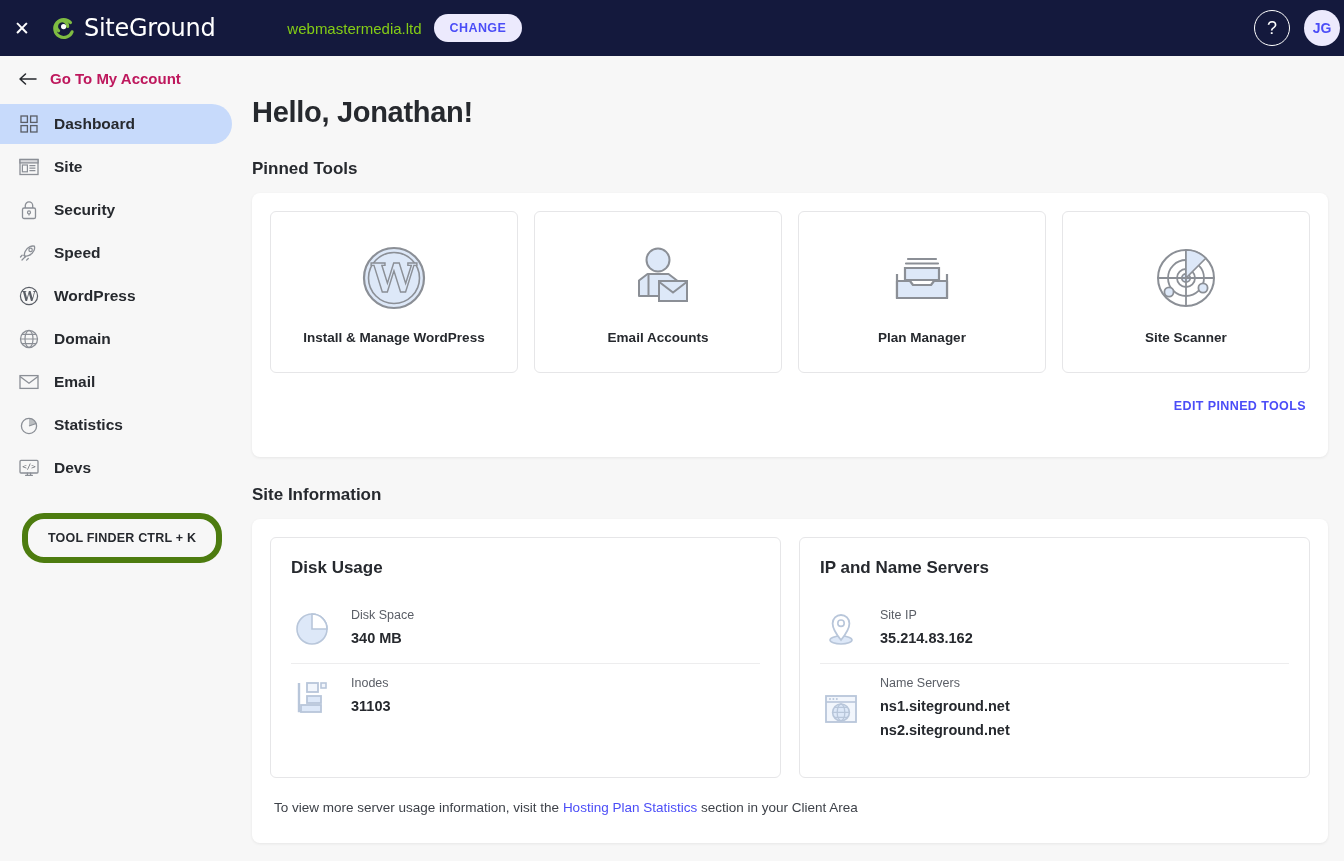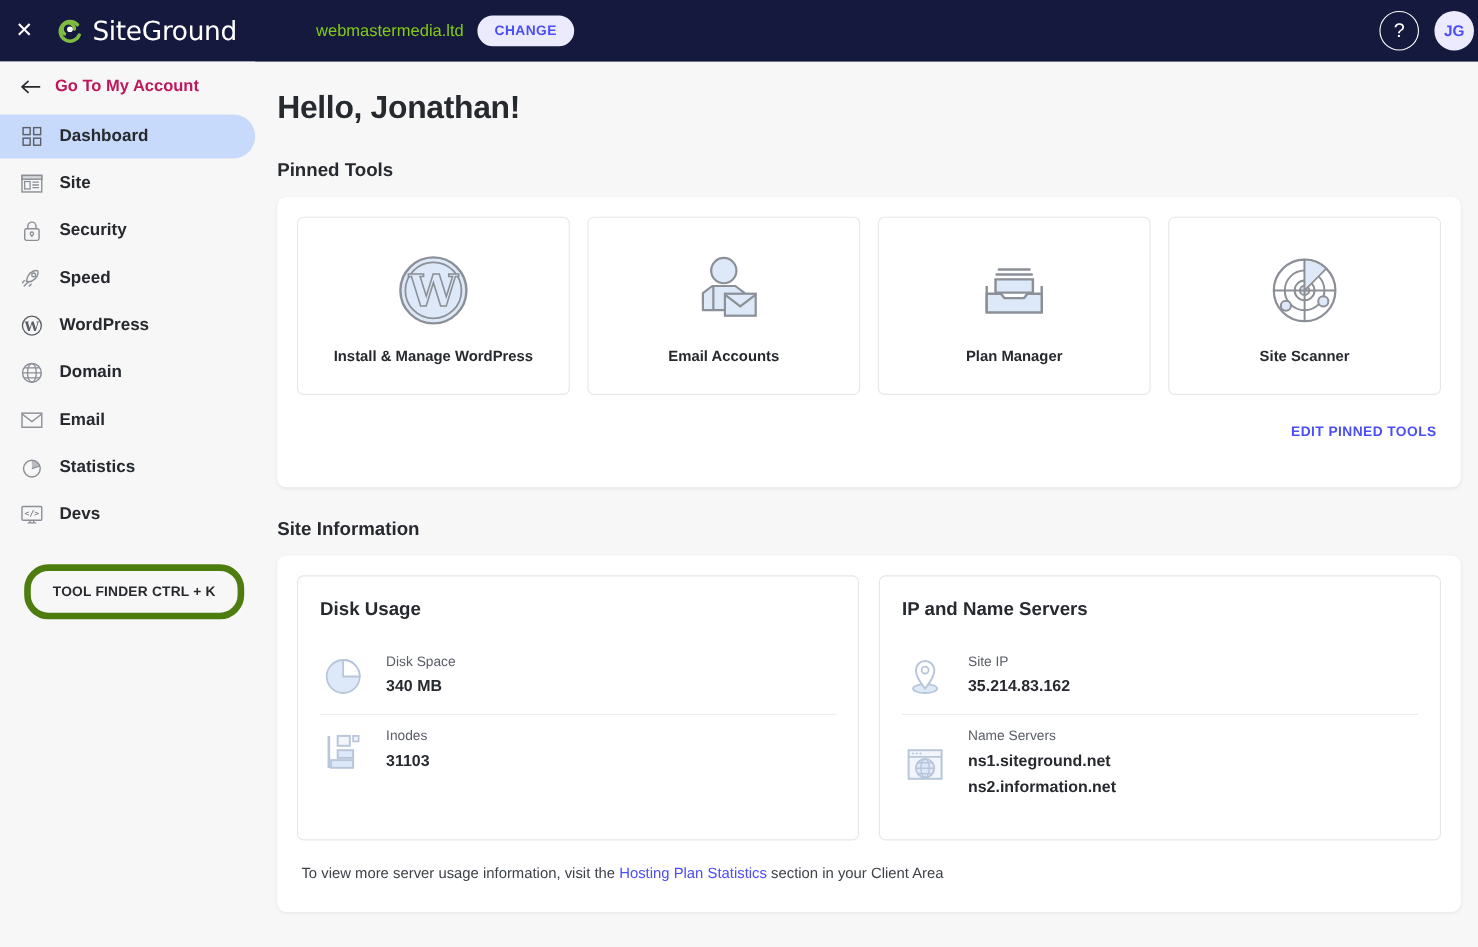--- a/index.html
+++ b/index.html
@@ -79,21 +79,21 @@
     border: 6px solid #4d7c0f; background: transparent;
     border-radius: 22px; padding: 12px 20px;
     font-size: 12.5px; font-weight: bold; letter-spacing: 0.2px;
     color: #26292e; cursor: pointer;
     font-family: "Liberation Sans", sans-serif;
   }
   
   #main {
     position: absolute; top: 56px; left: 232px;
     width: 1112px; height: 805px;
-    padding: 26px 16px 0 20px;
+    padding: 40px 16px 0 20px;
     overflow: hidden;
   }
   #greeting {
     font-size: 29px; font-weight: bold; color: #26292e;
     letter-spacing: -0.3px; margin-bottom: 30px;
   }
   .section-title {
     font-size: 17px; font-weight: bold; color: #26292e;
     margin-bottom: 14px;
   }
@@ -412,21 +412,21 @@
                 <circle cx="11.4" cy="9" r="1" fill="#b8c6da"></circle>
                 <circle cx="14.8" cy="9" r="1" fill="#b8c6da"></circle>
                 <circle cx="19" cy="22.4" r="8.4" fill="#dde8f8" stroke="#b8c6da" stroke-width="1.6"></circle>
                 <ellipse cx="19" cy="22.4" rx="3.8" ry="8.4" fill="none" stroke="#b8c6da" stroke-width="1.3"></ellipse>
                 <path d="M10.6 22.4h16.8M12.4 17.4h13.2M12.4 27.4h13.2" stroke="#b8c6da" stroke-width="1.3"></path>
               </svg>
             </span>
             <div>
               <div class="info-label">Name Servers</div>
               <div class="info-value">ns1.siteground.net</div>
-              <div class="info-value">ns2.information.net</div>
+              <div class="info-value">ns2.siteground.net</div>
             </div>
           </div>
         </div>
 
       </div>
 
       <div id="footnote">
         <span>To view more server usage information, visit the </span><a href="#">Hosting Plan Statistics</a><span> section in your Client Area</span>
       </div>
     </div>

